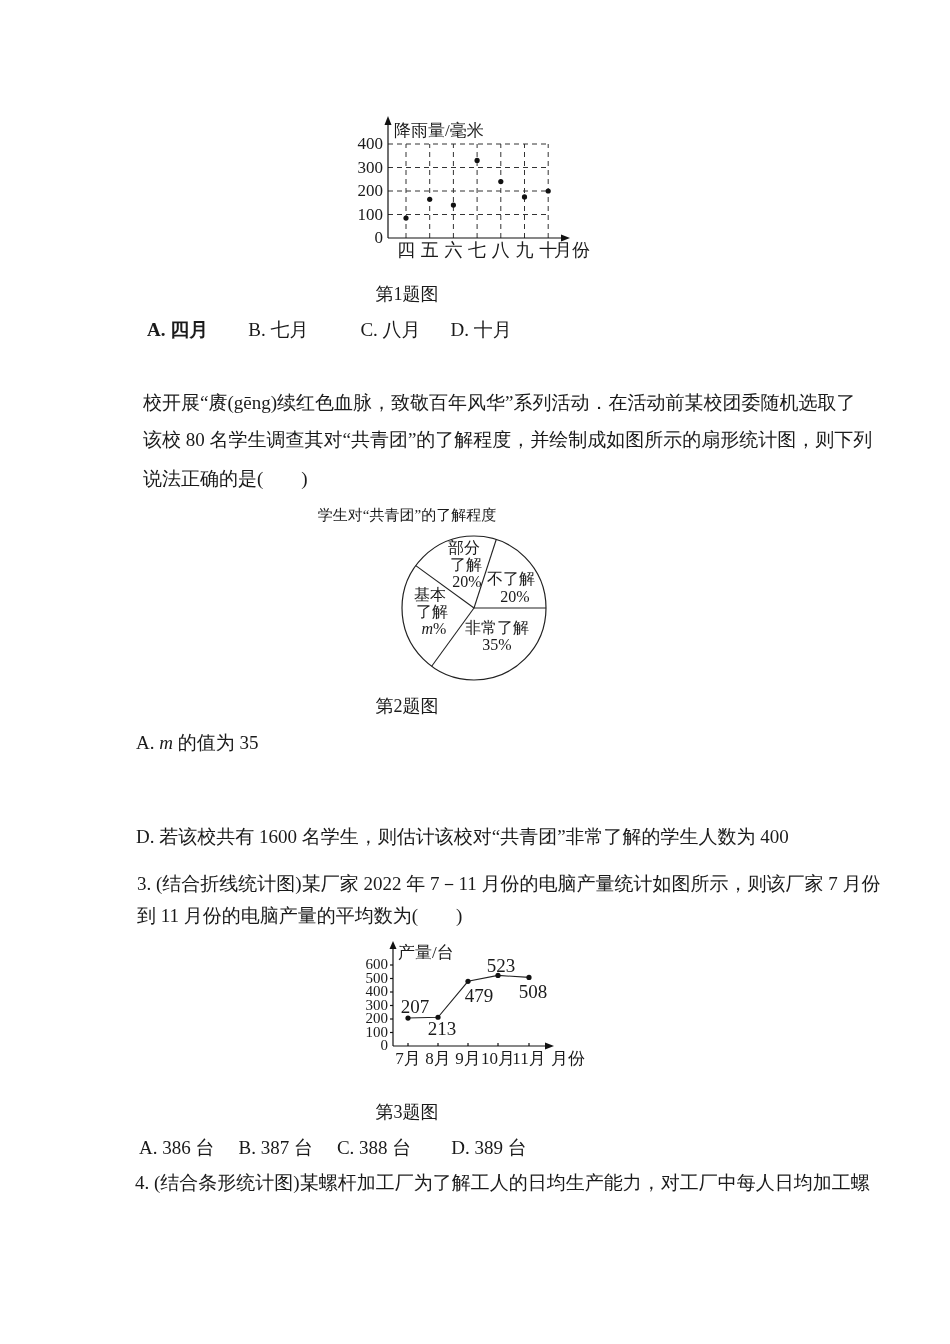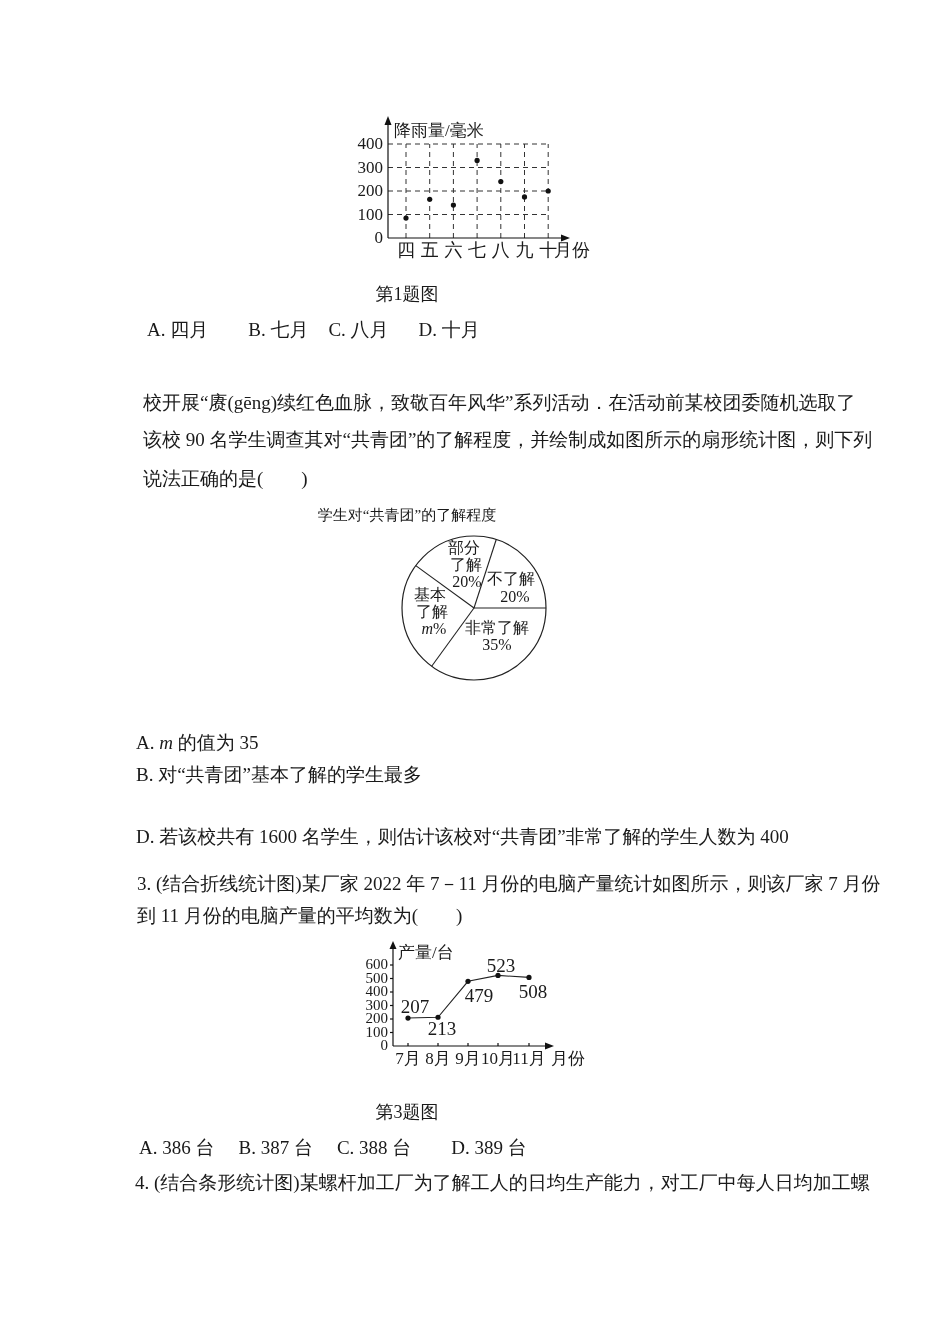--- a/index.html
+++ b/index.html
@@ -60,28 +60,28 @@
           <circle cx="127.1" cy="50.45" r="2.6"></circle>
           <circle cx="150.8" cy="71.6" r="2.6"></circle>
           <circle cx="174.5" cy="86.875" r="2.6"></circle>
           <circle cx="198.2" cy="81" r="2.6"></circle>
         </g>
       </svg>
   </div>
   <div class="caption" style="top:283px;">第1题图</div>
 
   <div class="optrow" style="left:147px;top:319px;">
-    <span class="optitem" style="margin-right:40px;">A. 四月</span>
-    <span class="optitem" style="margin-right:20px;">B. 七月</span>
+    <span class="optitem" style="margin-right:40px;font-weight:bold;">A. 四月</span>
+    <span class="optitem" style="margin-right:52px;">B. 七月</span>
     <span class="optitem" style="margin-right:30px;">C. 八月</span>
     <span class="optitem">D. 十月</span>
   </div>
 
   <div class="tline" style="left:143px;top:392px;">校开展“赓(gēng)续红色血脉，致敬百年风华”系列活动．在活动前某校团委随机选取了</div>
-  <div class="tline" style="left:143px;top:429px;">该校 90 名学生调查其对“共青团”的了解程度，并绘制成如图所示的扇形统计图，则下列</div>
+  <div class="tline" style="left:143px;top:429px;">该校 80 名学生调查其对“共青团”的了解程度，并绘制成如图所示的扇形统计图，则下列</div>
   <div class="tline" style="left:143px;top:468px;">说法正确的是(　　)</div>
 
   <div class="caption" style="top:504px;font-size:15px;">学生对“共青团”的了解程度</div>
   <div class="chartbox" style="left:380px;top:528px;width:190px;height:162px;">
     <svg id="chart2-svg" width="190" height="162" viewBox="0 0 190 162">
         <circle cx="94" cy="80" r="72" fill="#fff" stroke="#222" stroke-width="1.2"></circle>
         <line x1="94" y1="80" x2="166" y2="80" stroke="#222" stroke-width="1.1"></line>
         <line x1="94" y1="80" x2="51.67946183494194" y2="138.2492235949962" stroke="#222" stroke-width="1.1"></line>
         <line x1="94" y1="80" x2="35.750776405003776" y2="37.67946183494194" stroke="#222" stroke-width="1.1"></line>
         <line x1="94" y1="80" x2="116.24922359499621" y2="11.523930826748938" stroke="#222" stroke-width="1.1"></line>
@@ -90,23 +90,23 @@
         <text x="117" y="99" text-anchor="middle" font-size="16" dominant-baseline="central">非常了解</text>
         <text x="117" y="116" text-anchor="middle" font-size="16" dominant-baseline="central">35%</text>
         <text x="50" y="66" text-anchor="middle" font-size="16" dominant-baseline="central">基本</text>
         <text x="52" y="83" text-anchor="middle" font-size="16" dominant-baseline="central">了解</text>
         <text x="54" y="100" text-anchor="middle" font-size="16" dominant-baseline="central"><tspan font-style="italic">m</tspan><tspan>%</tspan></text>
         <text x="84" y="19" text-anchor="middle" font-size="16" dominant-baseline="central">部分</text>
         <text x="86" y="36" text-anchor="middle" font-size="16" dominant-baseline="central">了解</text>
         <text x="87" y="53" text-anchor="middle" font-size="16" dominant-baseline="central">20%</text>
       </svg>
   </div>
+  <div class="caption" style="top:695px;">第2题图</div>
 
   <div class="tline" style="left:136px;top:732px;"><span>A. </span><i>m</i><span> 的值为 35</span></div>
-  <div class="tline" style="left:136px;top:764px;"><span>B. </span><span>对“共青团”基本了解的学生最多</span></div>
   <div class="tline" style="left:136px;top:826px;"><span>D. </span><span>若该校共有 1600 名学生，则估计该校对“共青团”非常了解的学生人数为 400</span></div>
 
   <div class="tline" style="left:137px;top:873px;">3. (结合折线统计图)某厂家 2022 年 7－11 月份的电脑产量统计如图所示，则该厂家 7 月份</div>
   <div class="tline" style="left:137px;top:905px;">到 11 月份的电脑产量的平均数为(　　)</div>
 
   <div class="chartbox" style="left:350px;top:940px;width:260px;height:140px;">
     <svg id="chart3-svg" width="260" height="140" viewBox="0 0 260 140">
         <g stroke="#111" stroke-width="1.2">
           <line x1="43" y1="106" x2="43" y2="8"></line>
           <line x1="43" y1="106" x2="196" y2="106"></line>

